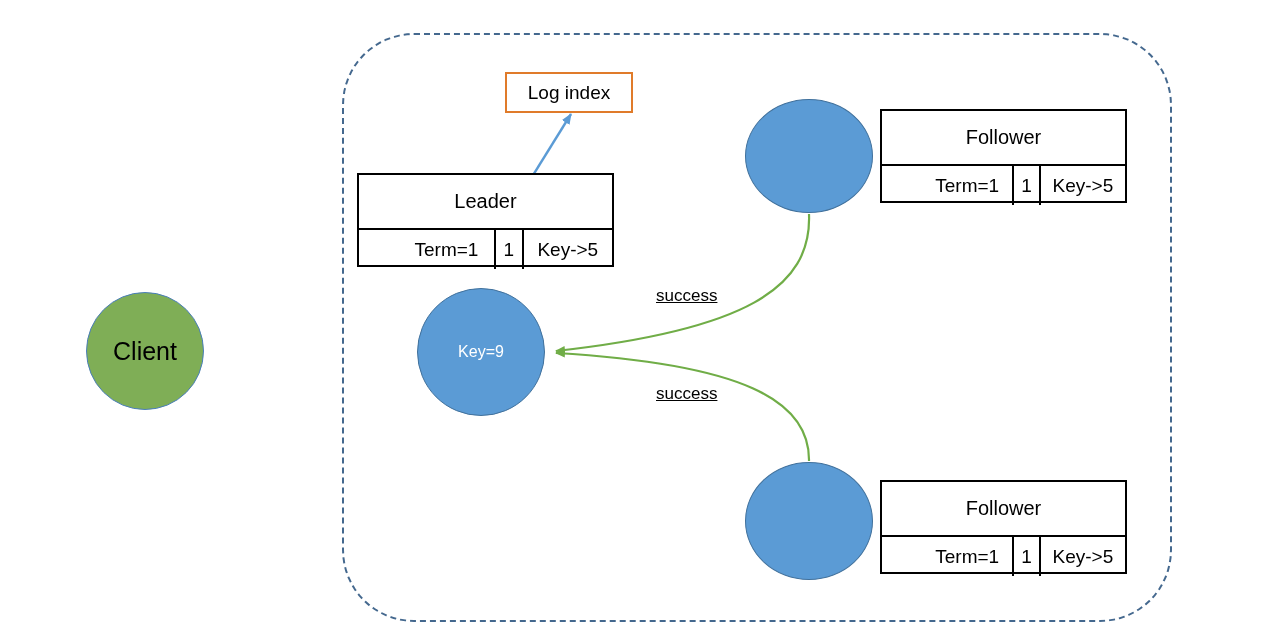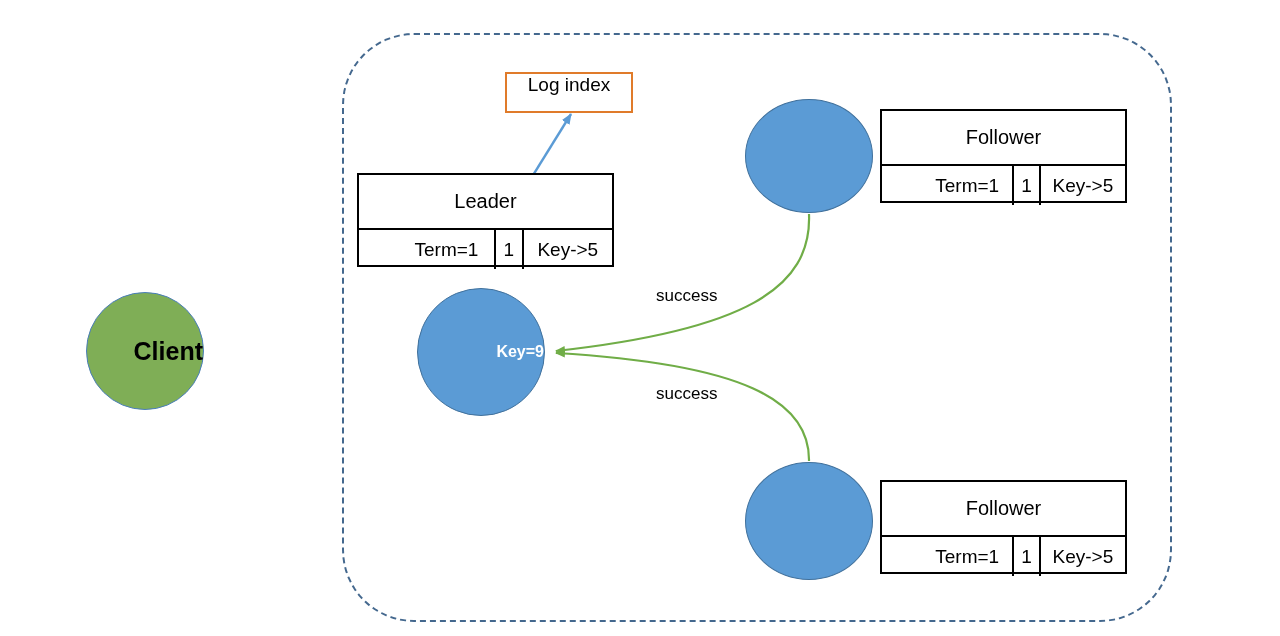--- a/index.html
+++ b/index.html
@@ -36,23 +36,22 @@
     background: transparent;
   }
 
   
   .node-circle {
     position: absolute;
     border-radius: 50%;
     box-sizing: border-box;
     display: flex;
     align-items: center;
-    justify-content: flex-end;
+    justify-content: center;
     text-align: center;
-    font-weight: bold;
   }
   .circle-green {
     background: #7FAE56;
     border: 1px solid #4A7EBB;
   }
   .circle-blue {
     background: #5B9BD5;
     border: 1px solid #41719C;
   }
   .circle-label-dark {
@@ -149,31 +148,32 @@
   #log-index-callout {
     position: absolute;
     left: 505px;
     top: 72px;
     width: 128px;
     height: 41px;
     border: 2px solid #E07B2A;
     background: #ffffff;
     box-sizing: border-box;
     display: flex;
-    align-items: flex-start;
+    align-items: center;
     justify-content: center;
     font-size: 19px;
   }
 
   
   .edge-label {
     position: absolute;
     font-size: 17px;
     color: #000000;
     white-space: nowrap;
+    text-decoration: underline;
   }
   #label-success-top    { left: 656px; top: 286px; }
   #label-success-bottom { left: 656px; top: 384px; }
 
   svg.overlay {
     position: absolute;
     left: 0; top: 0;
     width: 1280px;
     height: 636px;
     pointer-events: none;

